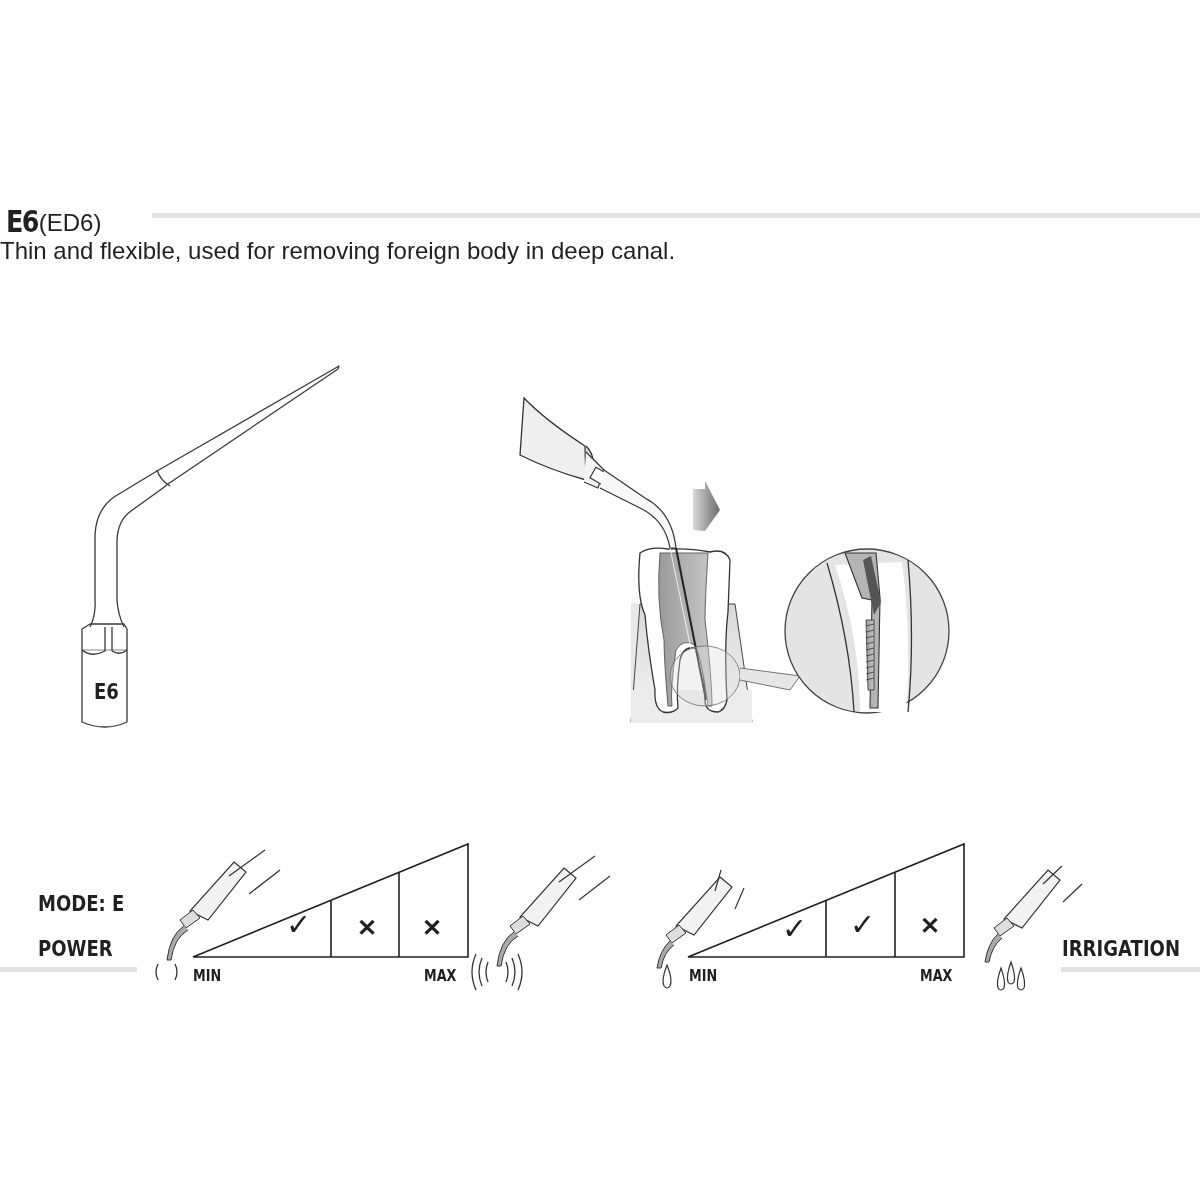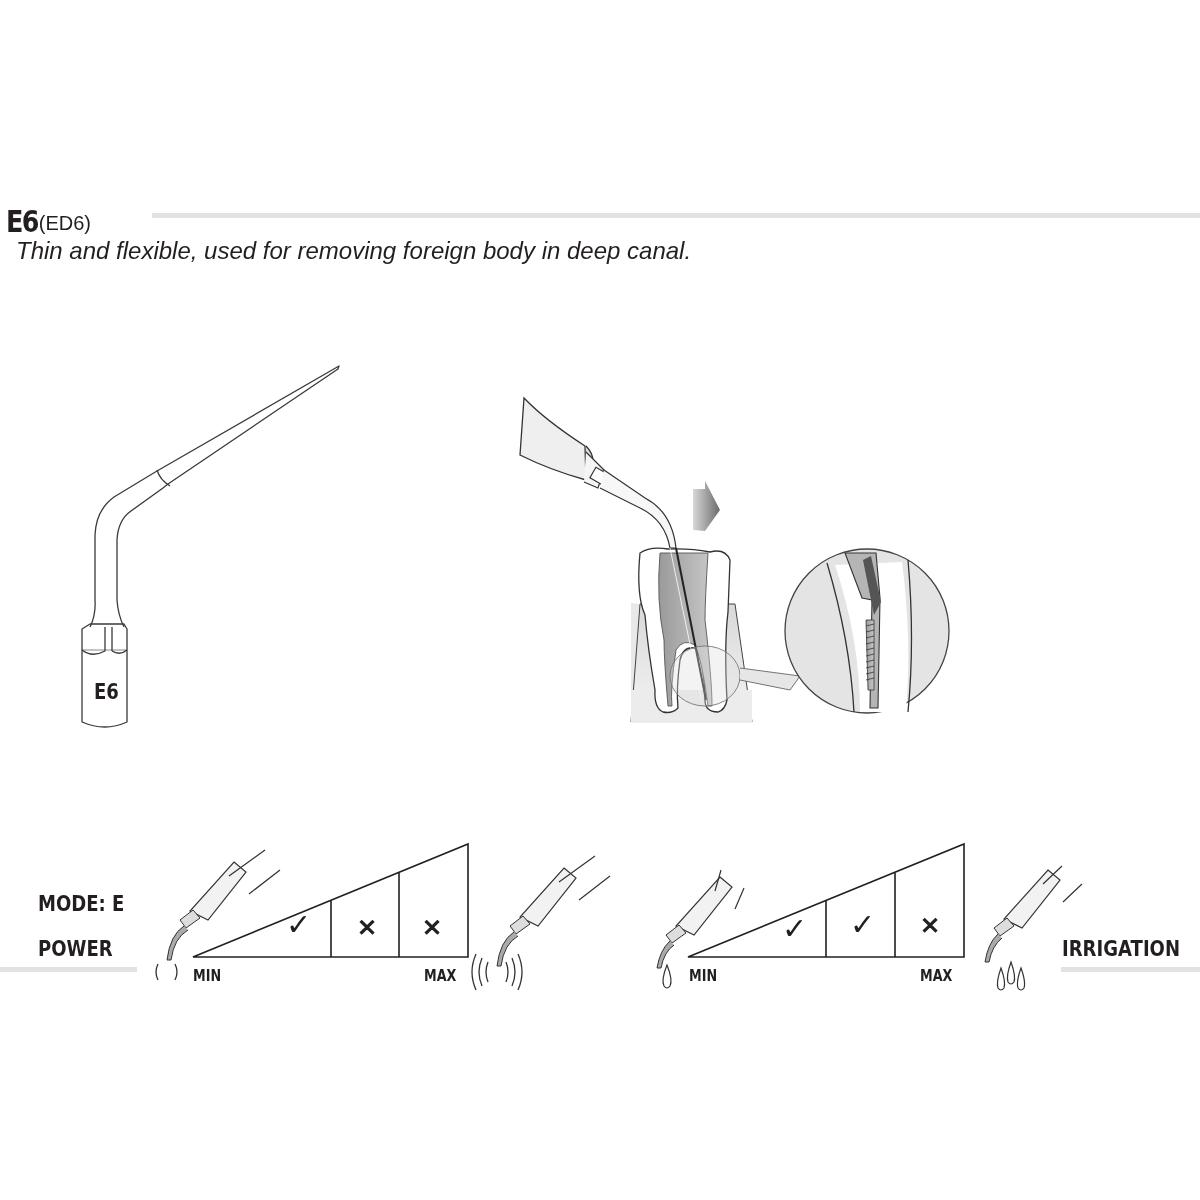--- a/index.html
+++ b/index.html
@@ -2,23 +2,23 @@
 <html><head>
 <meta charset="utf-8">
 <style>
   html, body { margin:0; padding:0; background:#ffffff; }
   body { width:1200px; height:1200px; position:relative; overflow:hidden;
          font-family:"Liberation Sans", sans-serif; color:#231f20; }
   .abs { position:absolute; }
   .title-row { left:6px; top:198px; height:40px; display:flex; align-items:flex-end; }
   .model { font-family:"DejaVu Sans", sans-serif; font-weight:bold; font-size:31px; letter-spacing:-2px;
            transform:scaleX(0.82); transform-origin:left bottom; line-height:34px; margin-right:-6px; }
-  .alias { font-size:20px; line-height:30px; font-weight:normal; }
+  .alias { font-size:24px; line-height:30px; font-weight:normal; }
   .rule { height:5px; background:#e2e2e4; }
-  .desc { left:16px; top:236px; font-size:24px; line-height:30px; white-space:nowrap;font-style:italic; }
+  .desc { left:0; top:236px; font-size:24px; line-height:30px; white-space:nowrap; }
   .bold-label { font-family:"DejaVu Sans", sans-serif; font-weight:bold; font-size:22px;
                 transform:scaleX(0.82); transform-origin:left center; white-space:nowrap; }
   .small-label { font-family:"DejaVu Sans", sans-serif; font-weight:bold; font-size:15px;
                  transform:scaleX(0.85); transform-origin:left center; white-space:nowrap; }
   svg { position:absolute; overflow:visible; }
 </style>
 </head>
 <body>
 
 <div class="abs title-row">

